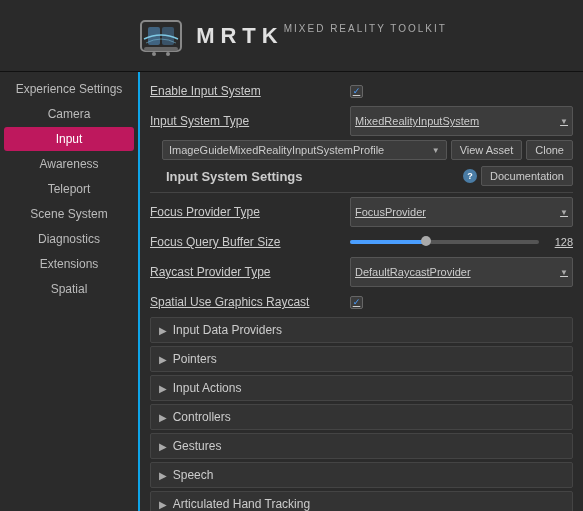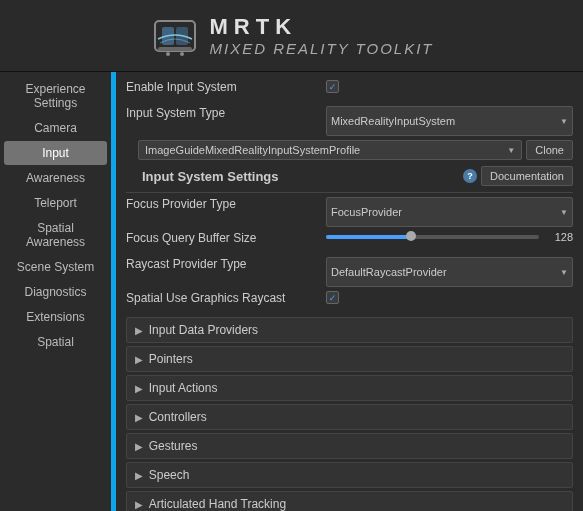--- a/index.html
+++ b/index.html
@@ -29,79 +29,78 @@
       display: flex;
       align-items: center;
       gap: 10px;
     }
     .logo-icon {
       width: 50px;
       height: 50px;
     }
     .logo-text-area {
       display: flex;
-      flex-direction: column;
     }
     .logo-title {
       font-size: 22px;
       font-weight: bold;
       color: #e0e0e0;
       letter-spacing: 6px;
     }
     .logo-subtitle {
-      font-size: 15px;
+      font-size: 10px;
       color: #aaaaaa;
       letter-spacing: 2px;
-      font-style: italic;
     }
 
     
     .main-layout {
       display: flex;
       flex: 1;
       overflow: hidden;
     }
 
     
     .sidebar {
-      width: 116px;
+      width: 140px;
       background: #2b2b2b;
-      border-right: 5px solid #0ea5e9;
+      border-right: 2px solid #0ea5e9;
       padding: 4px 0;
       flex-shrink: 0;
       overflow-y: auto;
     }
     .sidebar-item {
       padding: 5px 8px;
       cursor: pointer;
       color: #bbb;
       border-radius: 3px;
       margin: 1px 4px;
       text-align: center;
       font-size: 12px;
     }
     .sidebar-item.active {
-      background: #737373;
+      background: #be185d;
       color: #ffffff;
     }
 
     
     .content {
       flex: 1;
       background: #2b2b2b;
       overflow-y: auto;
       padding: 8px 10px;
     }
 
     
     .row {
       display: flex;
-      align-items: flex-start;
+      align-items: center;
       margin-bottom: 4px;
       min-height: 22px;
+      text-decoration: underline;
     }
     .row-label {
       flex: 0 0 200px;
       color: #cccccc;
       font-size: 12px;
     }
     .row-value {
       flex: 1;
       display: flex;
       align-items: center;
@@ -305,21 +304,20 @@
 </div>
 
 <div class="main-layout">
 
   <div class="sidebar">
   <div class="sidebar-item">Experience Settings</div>
       <div class="sidebar-item">Camera</div>
       <div class="sidebar-item active">Input</div>
       <div class="sidebar-item">Awareness</div>
       <div class="sidebar-item">Teleport</div>
-      <div class="sidebar-item">Spatial Awareness</div>
       <div class="sidebar-item">Scene System</div>
       <div class="sidebar-item">Diagnostics</div>
       <div class="sidebar-item">Extensions</div>
       <div class="sidebar-item">Spatial</div>
     </div>
 
   <div class="content">
 
     <div class="row">
       <span class="row-label">Enable Input System</span>
@@ -336,20 +334,21 @@
           <span class="dropdown-arrow">▼</span>
         </div>
       </div>
     </div>
 
     <div class="profile-row">
       <div class="profile-dropdown">
         <span style="font-size:11px;">ImageGuideMixedRealityInputSystemProfile</span>
         <span class="dropdown-arrow">▼</span>
       </div>
+      <button class="btn">View Asset</button>
       <button class="btn">Clone</button>
     </div>
 
     <div class="section-header">
       <span>Input System Settings</span>
       <div class="doc-btn">
         <span class="q-icon">?</span>
         <button class="btn">Documentation</button>
       </div>
     </div>

